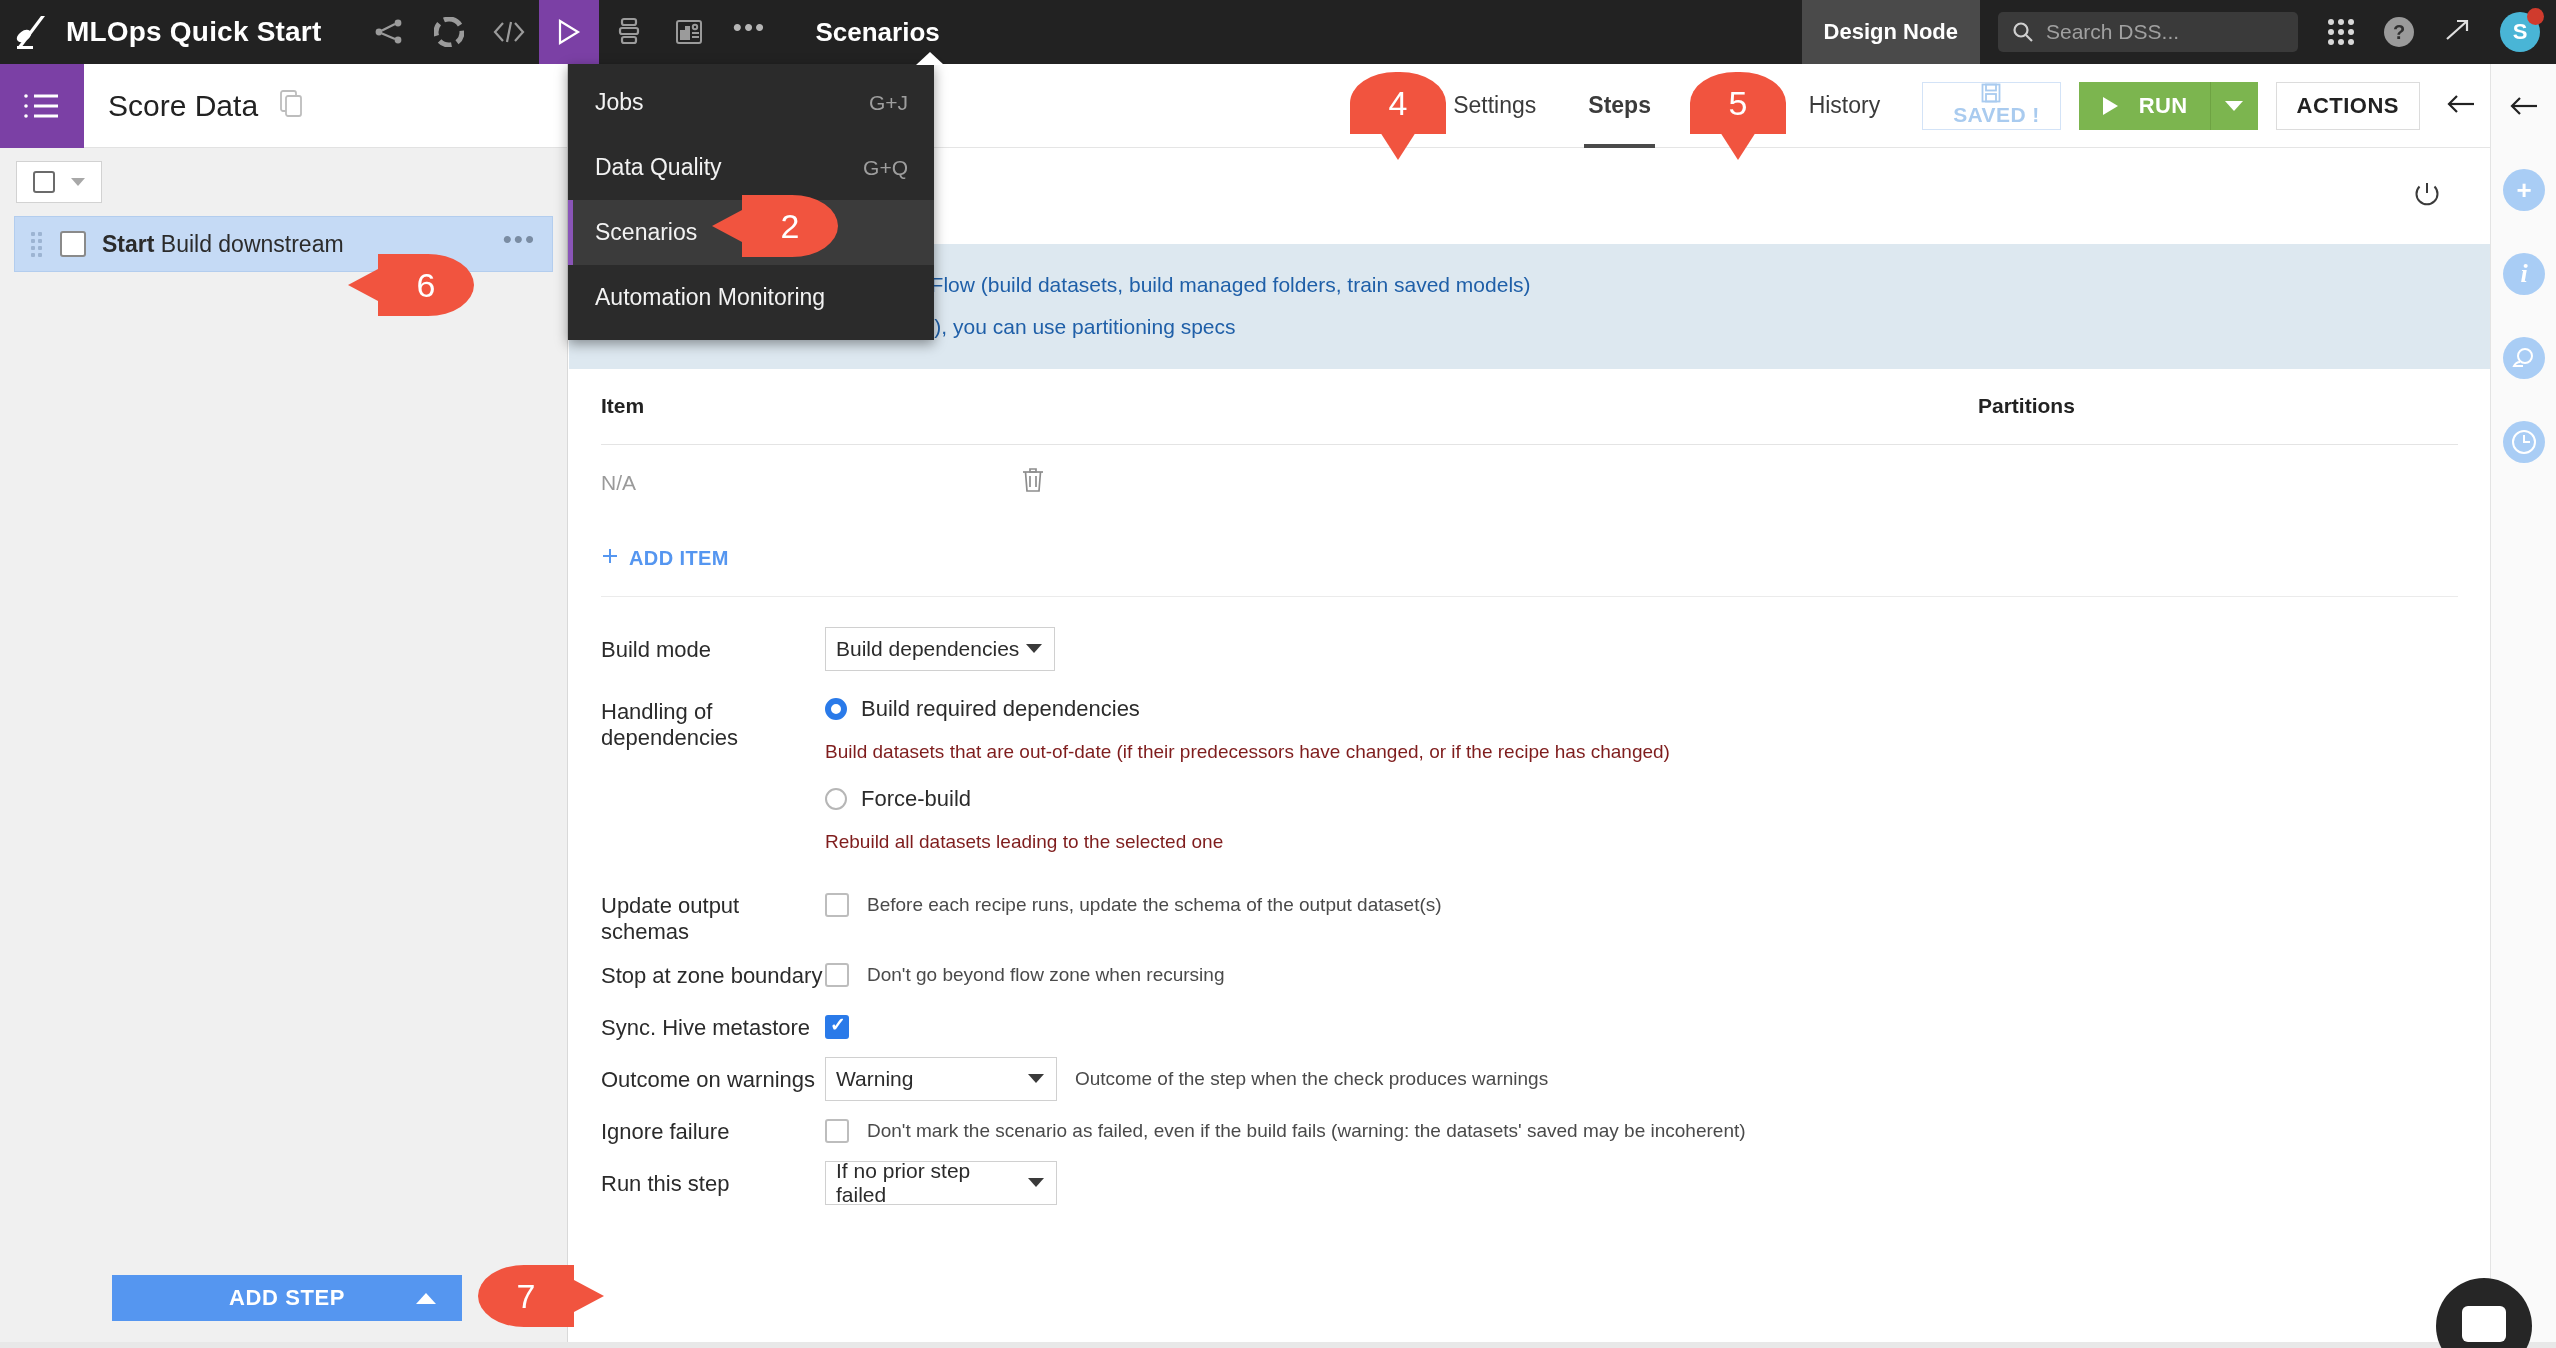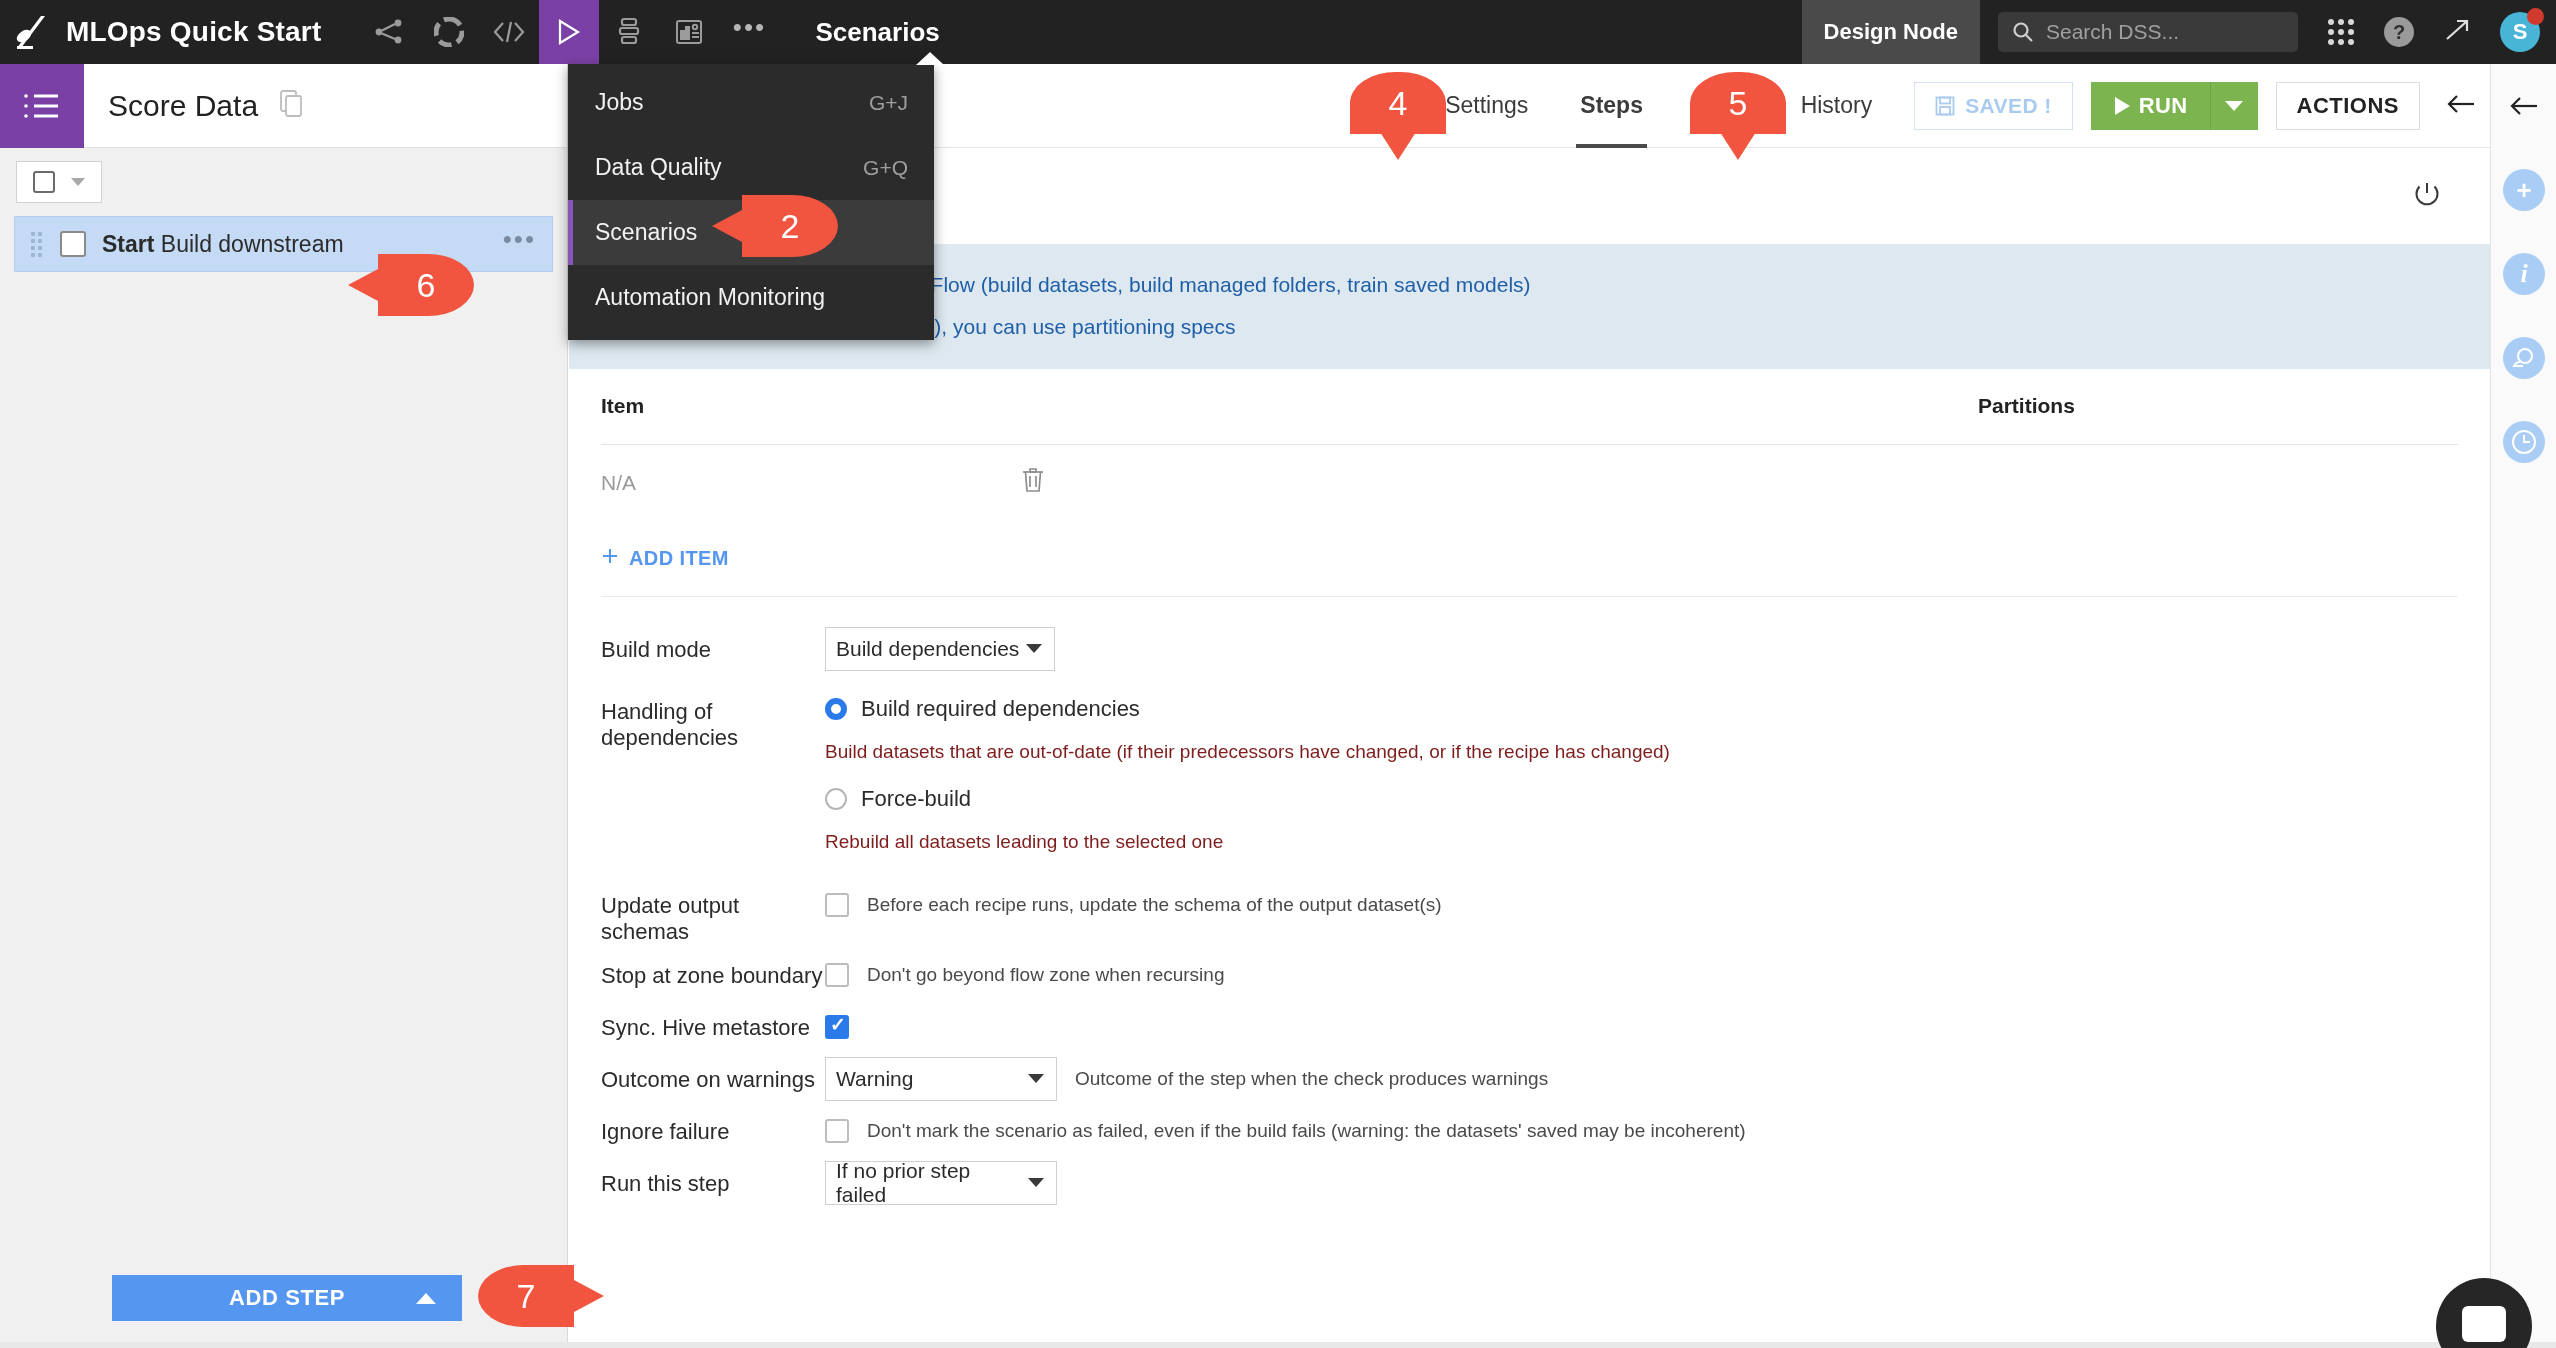--- a/index.html
+++ b/index.html
@@ -132,20 +132,21 @@
     display:flex; align-items:center; position:relative;
   }
   .tab.active { font-weight: 700; }
   .tab.active::after {
     content:""; position:absolute; left: 22px; right: 22px; bottom: 0; height: 4px; background:#4a4a4a;
   }
   .saved-btn {
     border: 1px solid #d3e3f7; color:#a9cbef; font-size: 21px; font-weight: 700;
     height: 48px; display:flex; align-items:center; padding: 0 20px; margin-left: 16px;
     letter-spacing:.4px;
+    flex-direction:column;
   }
   .run-btn {
     background:#7cb54f; color:#fff; height:48px; display:flex; align-items:center;
     padding: 0 22px; font-size:22px; font-weight:700; margin-left: 18px; letter-spacing:.4px;
   }
   .run-split {
     background:#7cb54f; width:48px; height:48px; display:flex;align-items:center;justify-content:center;
     border-left:1px solid #6ea343;
   }
   .actions-btn {
@@ -423,21 +424,21 @@
           <rect x="1.5" y="1.5" width="17" height="17"></rect>
           <rect x="5" y="1.5" width="10" height="6"></rect>
           <rect x="5" y="11" width="10" height="7.5"></rect>
         </svg>
       <span style="margin-left:10px">SAVED !</span>
     </div>
     <div class="run-btn">
       <svg width="18" height="20" viewBox="0 0 18 20">
           <path d="M2 1 L17 10 L2 19 Z" fill="#fff"></path>
         </svg>
-      <span style="margin-left:8px">RUN</span>
+      <span style="margin-left:20px">RUN</span>
     </div>
     <div class="run-split">
       <span style="width:0;height:0;border-left:9px solid transparent;border-right:9px solid transparent;border-top:10px solid #fff;display:block"></span>
     </div>
     <div class="actions-btn">ACTIONS</div>
     <div class="back-arrow">
       <svg width="30" height="22" viewBox="0 0 30 22" fill="none" stroke="currentColor" stroke-width="2.2">
           <path d="M28 11 H3"></path>
           <path d="M11 3 L3 11 L11 19"></path>
         </svg>

